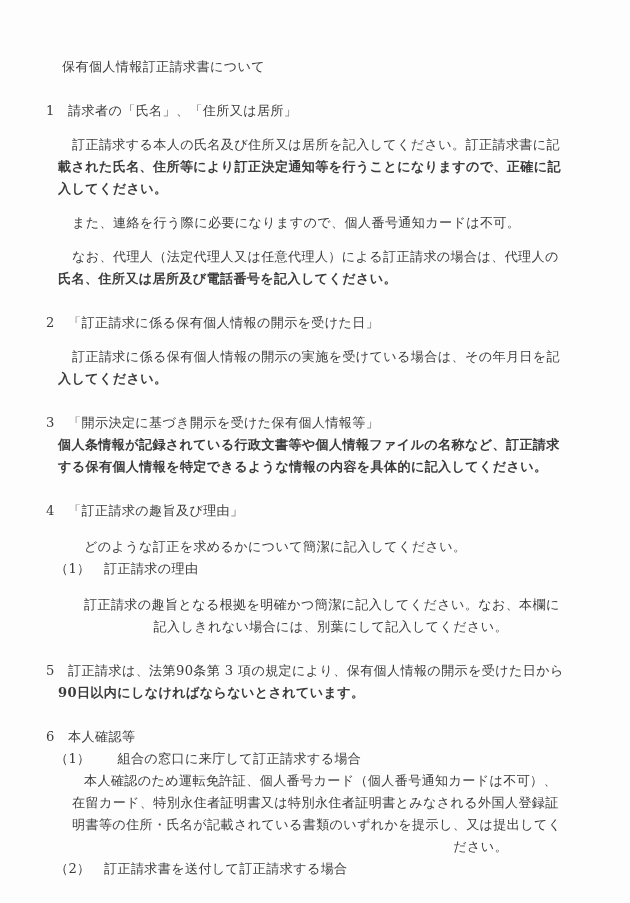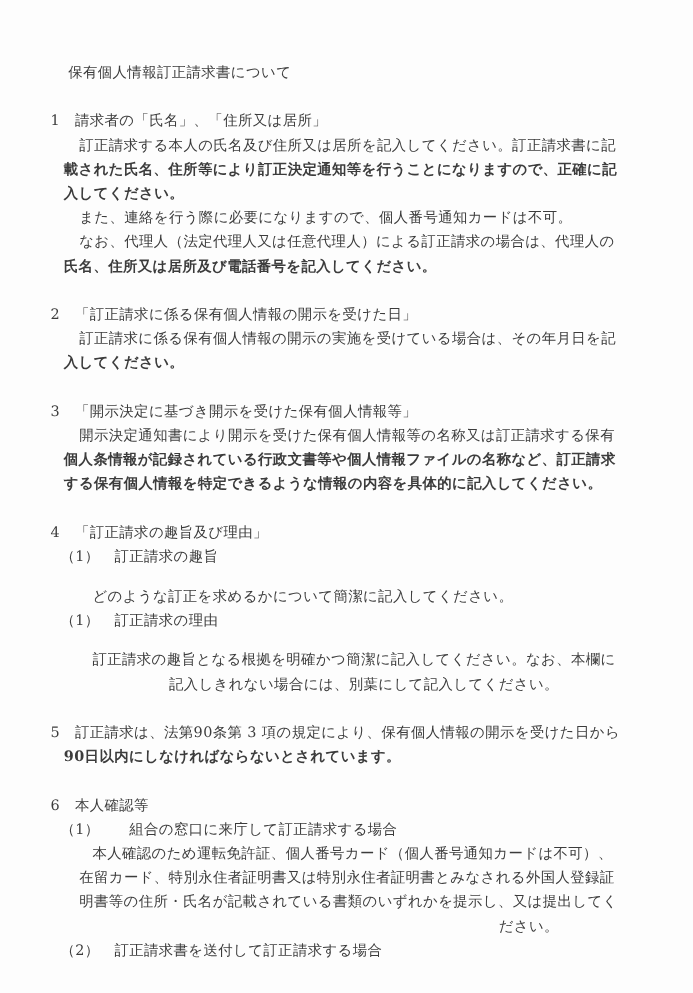--- a/index.html
+++ b/index.html
@@ -31,21 +31,21 @@
     line-height: 22px;
     letter-spacing: 0.35px;
     white-space: pre;
     color: #3c3c3c;
     -webkit-font-smoothing: antialiased;
   }
   
   .ind-title   { padding-left: 62px; }
   .ind-num     { padding-left: 46px; }
   .ind-body    { padding-left: 58px; font-weight: bold; }
-  .ind-body-1  { padding-left: 72px; }
+  .ind-body-1  { padding-left: 72px; margin-top: 12px; }
   .ind-sub     { padding-left: 55px; }
   .ind-subbody { padding-left: 84px; margin-top: 14px; }
   .ind-subwrap { padding-left: 72px; text-align: right; }
   .ind-sub6    { padding-left: 55px; }
   .ind-sub6b   { padding-left: 84px; }
 
   .spacer { height: 22px; }
   .spacer-title { height: 22px; }
 </style>
 </head>
@@ -64,26 +64,24 @@
         <div class="line ind-body">入してください。</div>
         <div class="line ind-body-1">また、連絡を行う際に必要になりますので、個人番号通知カードは不可。</div>
         <div class="line ind-body-1">なお、代理人（法定代理人又は任意代理人）による訂正請求の場合は、代理人の</div>
         <div class="line ind-body">氏名、住所又は居所及び電話番号を記入してください。</div>
         <div class="spacer"></div>
         <div class="line ind-num">2　「訂正請求に係る保有個人情報の開示を受けた日」</div>
         <div class="line ind-body-1">訂正請求に係る保有個人情報の開示の実施を受けている場合は、その年月日を記</div>
         <div class="line ind-body">入してください。</div>
         <div class="spacer"></div>
         <div class="line ind-num">3　「開示決定に基づき開示を受けた保有個人情報等」</div>
-        <div class="line ind-body-1">開示決定通知書により開示を受けた保有個人情報等の名称又は訂正請求する保有</div>
         <div class="line ind-body">個人条情報が記録されている行政文書等や個人情報ファイルの名称など、訂正請求</div>
         <div class="line ind-body">する保有個人情報を特定できるような情報の内容を具体的に記入してください。</div>
         <div class="spacer"></div>
         <div class="line ind-num">4　「訂正請求の趣旨及び理由」</div>
-        <div class="line ind-sub">（1）　訂正請求の趣旨</div>
         <div class="line ind-subbody">どのような訂正を求めるかについて簡潔に記入してください。</div>
         <div class="line ind-sub">（1）　訂正請求の理由</div>
         <div class="line ind-subbody">訂正請求の趣旨となる根拠を明確かつ簡潔に記入してください。なお、本欄に</div>
         <div class="line ind-subwrap">記入しきれない場合には、別葉にして記入してください。</div>
         <div class="spacer"></div>
         <div class="line ind-num">5　訂正請求は、法第90条第 3 項の規定により、保有個人情報の開示を受けた日から</div>
         <div class="line ind-body">90日以内にしなければならないとされています。</div>
         <div class="spacer"></div>
         <div class="line ind-num">6　本人確認等</div>
         <div class="line ind-sub6">（1）　　組合の窓口に来庁して訂正請求する場合</div>

